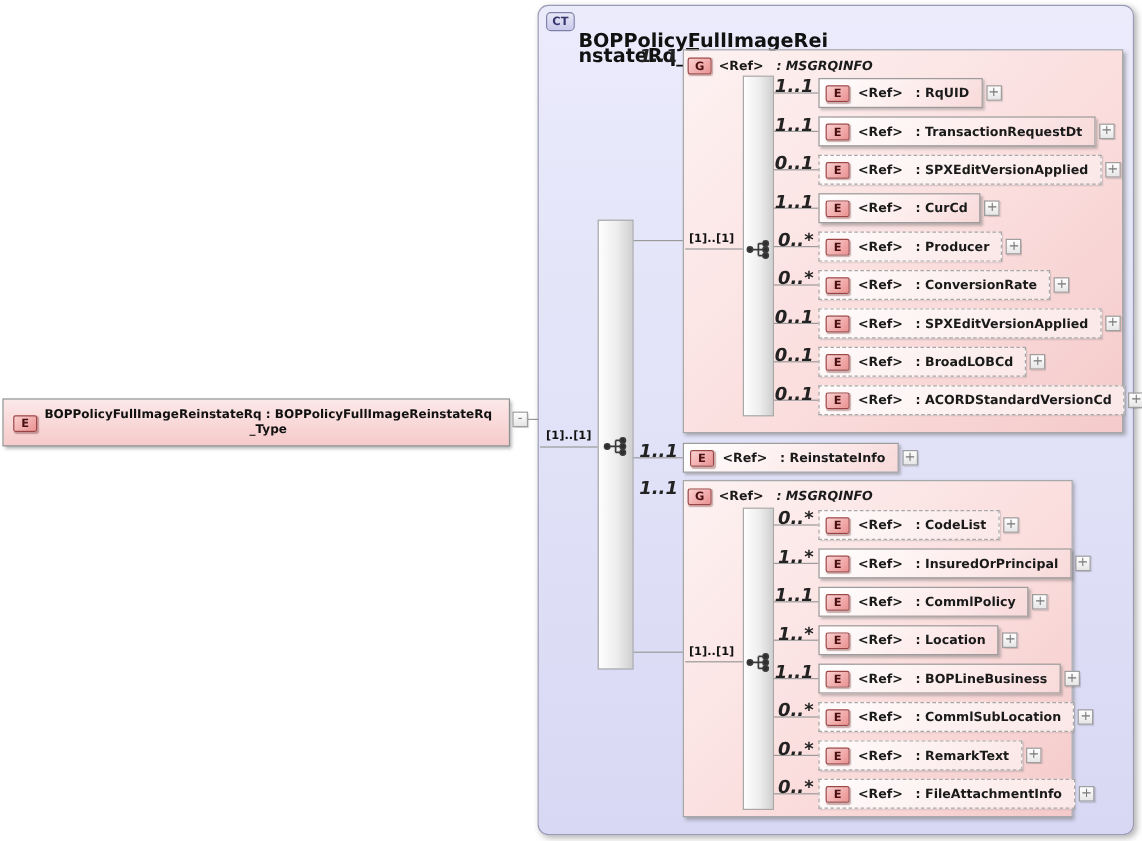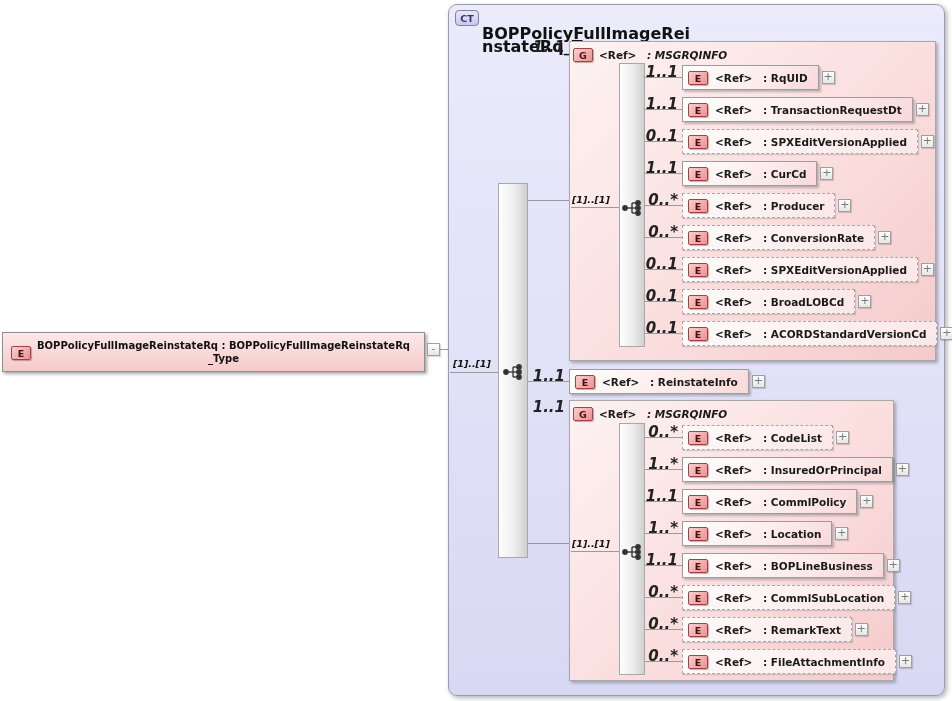--- a/index.html
+++ b/index.html
@@ -38,22 +38,22 @@
             color:#34346e;font-size:9.5px;font-weight:bold;display:flex;align-items:center;justify-content:center;}
   #ct-title{position:absolute;left:33px;top:22px;width:208px;font-weight:bold;font-size:16px;
             line-height:13px;color:#111;word-break:break-all;}
 
   
   .vbar{position:absolute;box-sizing:border-box;border:1px solid #a8a8a8;
         background:linear-gradient(90deg,#fefefe,#ededed 55%,#d0d0d0);}
   #main-bar{left:49px;top:178px;width:30px;height:375px;}
   .seq-icon{position:absolute;width:24px;height:18px;}
   #main-icon{left:53px;top:358px;}
-  .occurs{position:absolute;font-style:italic;font-weight:bold;font-size:9.5px;color:#111;
-          white-space:nowrap;text-align:left;}
+  .occurs{position:absolute;font-weight:bold;font-size:9.5px;color:#111;
+          white-space:nowrap;text-align:center;}
   #main-occurs{left:4px;top:353px;width:42px;}
   #main-inline{left:1px;top:367px;width:48px;}
   #line-g1{left:79px;top:195px;width:41px;}
   #line-g2{left:79px;top:538px;width:41px;}
 
   .card{font-style:italic;font-weight:bold;font-size:15px;color:#222;white-space:nowrap;}
   .topcard{position:absolute;width:40px;text-align:right;}
   #card-g1{left:76px;top:33px;}
   #card-g2{left:76px;top:393px;}
 

